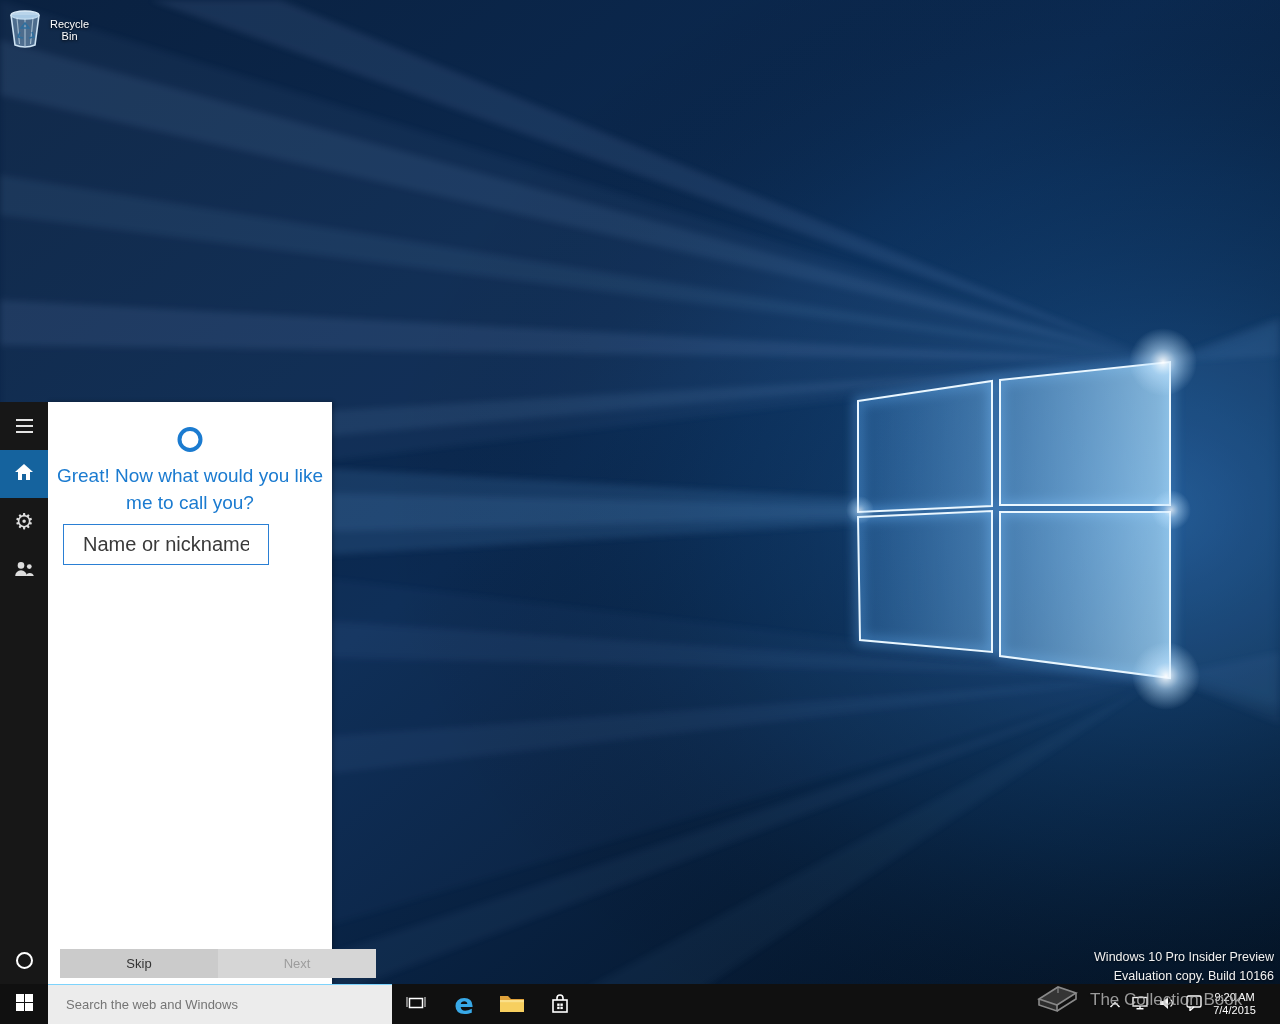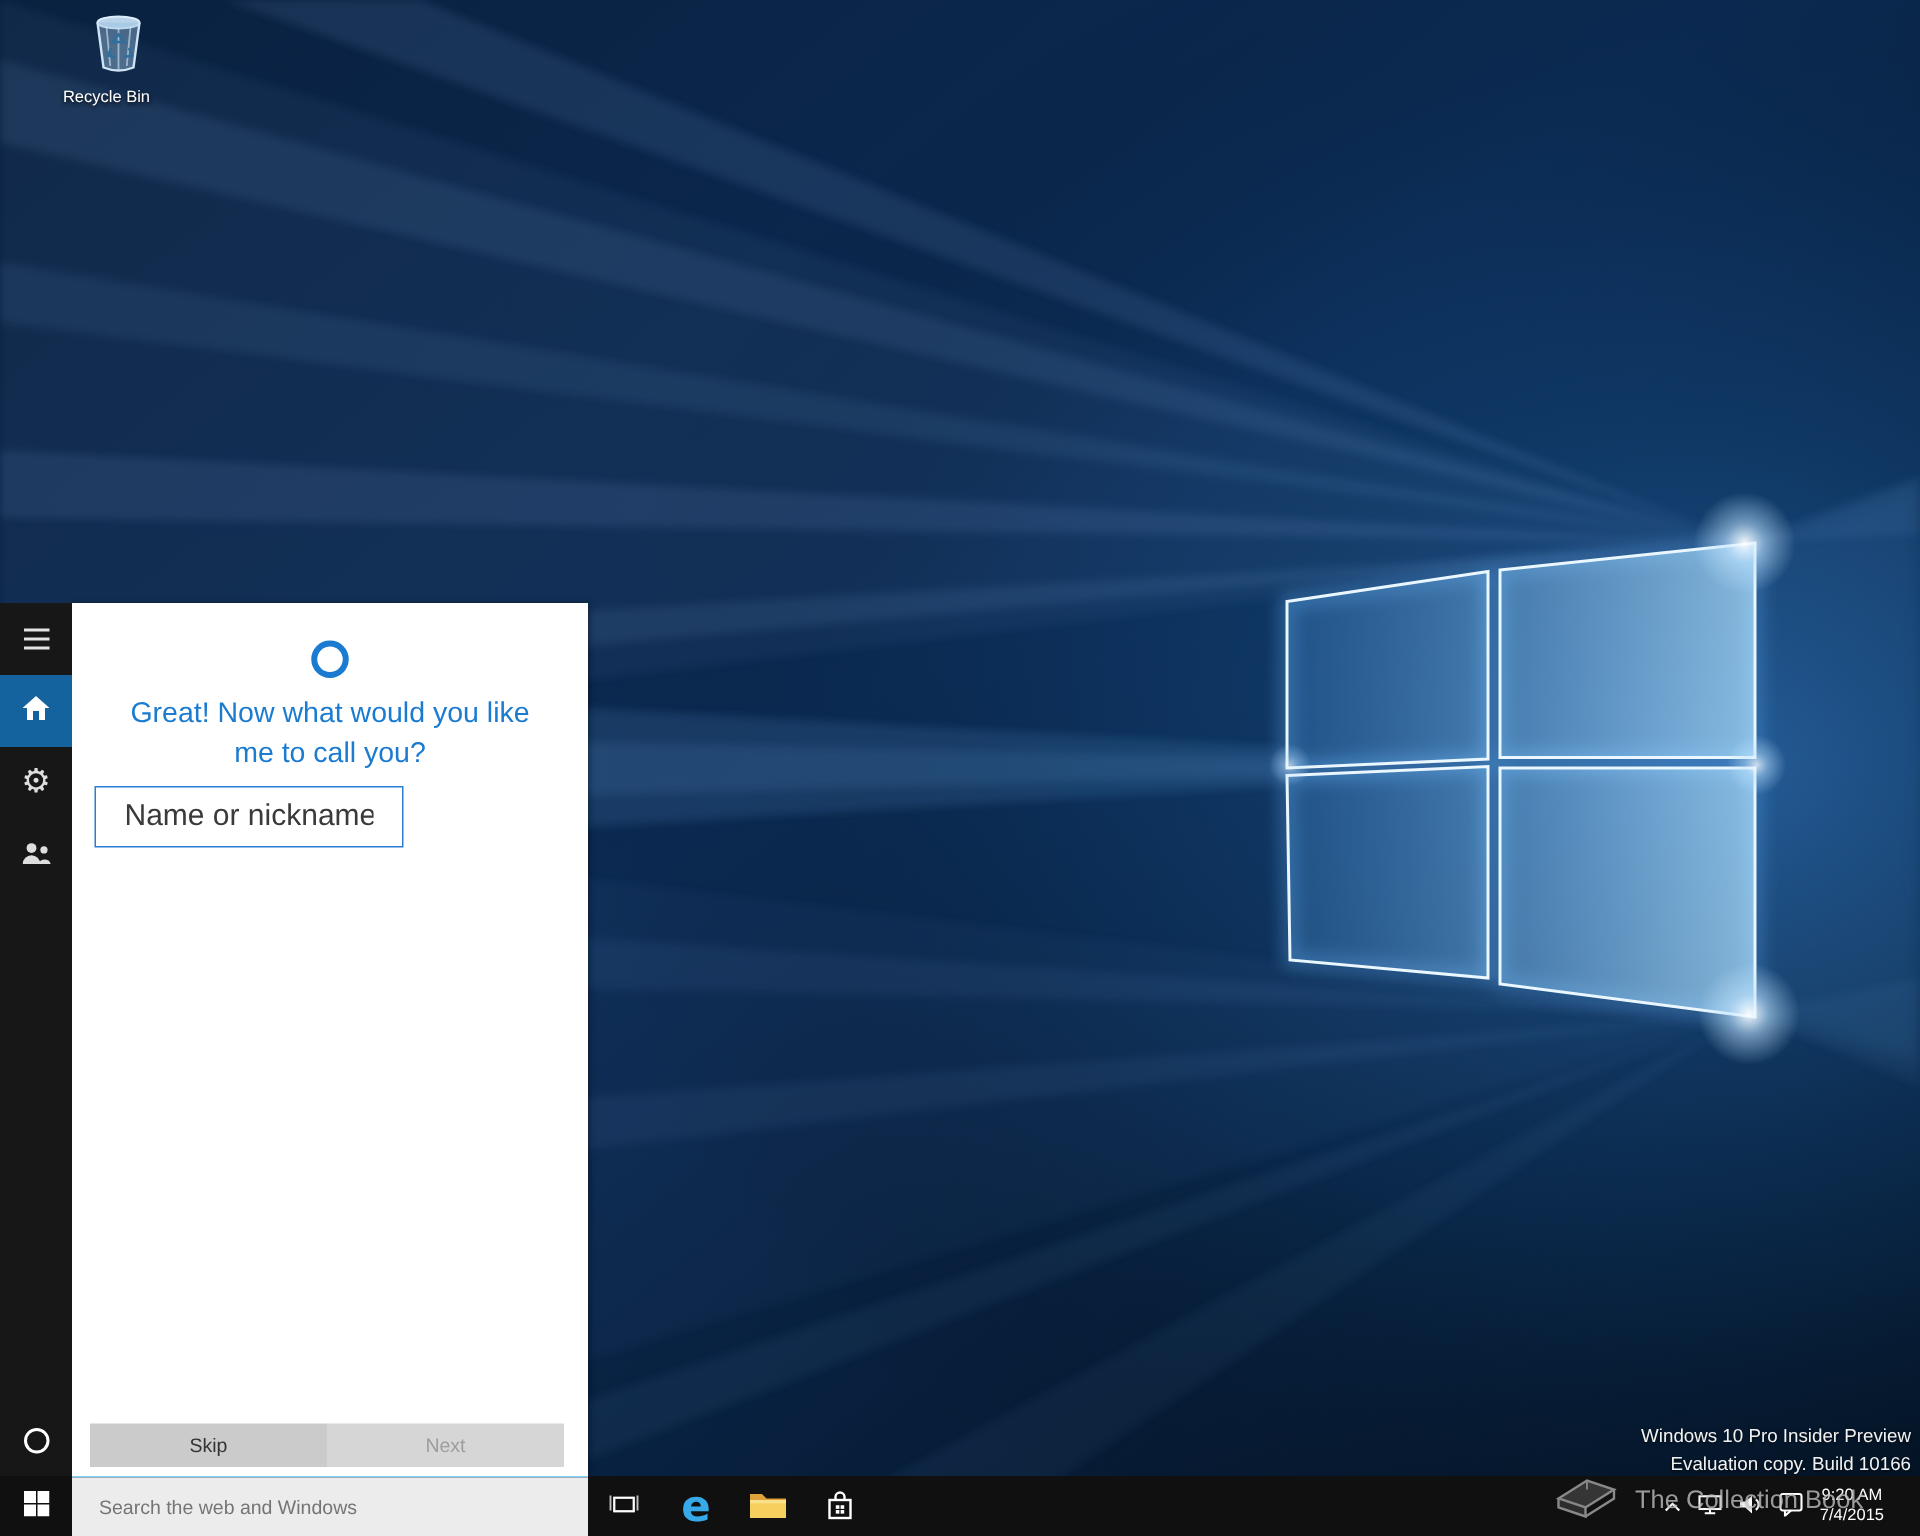--- a/index.html
+++ b/index.html
@@ -7,43 +7,43 @@
   body {
     position:relative; overflow:hidden; background:#061527;
     font-family:"Liberation Sans","DejaVu Sans",sans-serif;
   }
 
   
   .wallpaper { position:absolute; inset:0; z-index:0; }
 
   
   .desktop-icon {
-    position:absolute; left:16px; top:6px; width:84px; z-index:10;
-    display:flex; flex-direction:column; align-items:flex-end; gap:4px; cursor:default;
+    position:absolute; left:4px; top:6px; width:84px; z-index:10;
+    display:flex; align-items:center; gap:4px; cursor:default;
   }
   .desktop-icon .label {
     font-size:11px; color:#fff; text-shadow:0 1px 3px rgba(0,0,0,.95); text-align:center;
   }
 
   
   .sidebar {
     position:absolute; left:0; top:402px; width:48px; height:582px;
     background:#171717; z-index:20; display:flex; flex-direction:column; align-items:center;
   }
   .side-btn { width:48px; height:48px; display:flex; align-items:center; justify-content:center; color:#e4e4e4; }
   .side-btn.active { background:#15639e; }
   .side-spacer { flex:1; }
   .gear-glyph { font-size:22px; line-height:22px; color:#dedede; font-family:"DejaVu Sans",sans-serif; }
   .cortana-small-ring { width:17px; height:17px; border:2px solid #ffffff; border-radius:50%; }
   .hamburger { display:flex; flex-direction:column; gap:4px; }
   .hamburger i { display:block; width:17px; height:2px; background:#e4e4e4; }
 
   
   .panel {
-    position:absolute; left:48px; top:402px; width:344px; height:582px;
+    position:absolute; left:48px; top:402px; width:284px; height:582px;
     background:#ffffff; z-index:15; box-shadow:1px 0 4px rgba(0,0,0,.35);
   }
   .cortana-ring {
     position:absolute; left:50%; transform:translateX(-50%); top:25px;
     width:25px; height:25px; border-radius:50%;
     border:4px solid #1b7bd0;
   }
   .prompt {
     position:absolute; top:60px; left:0; right:0; text-align:center;
     color:#1b7bd0; font-size:19px; line-height:27px; font-weight:400;

